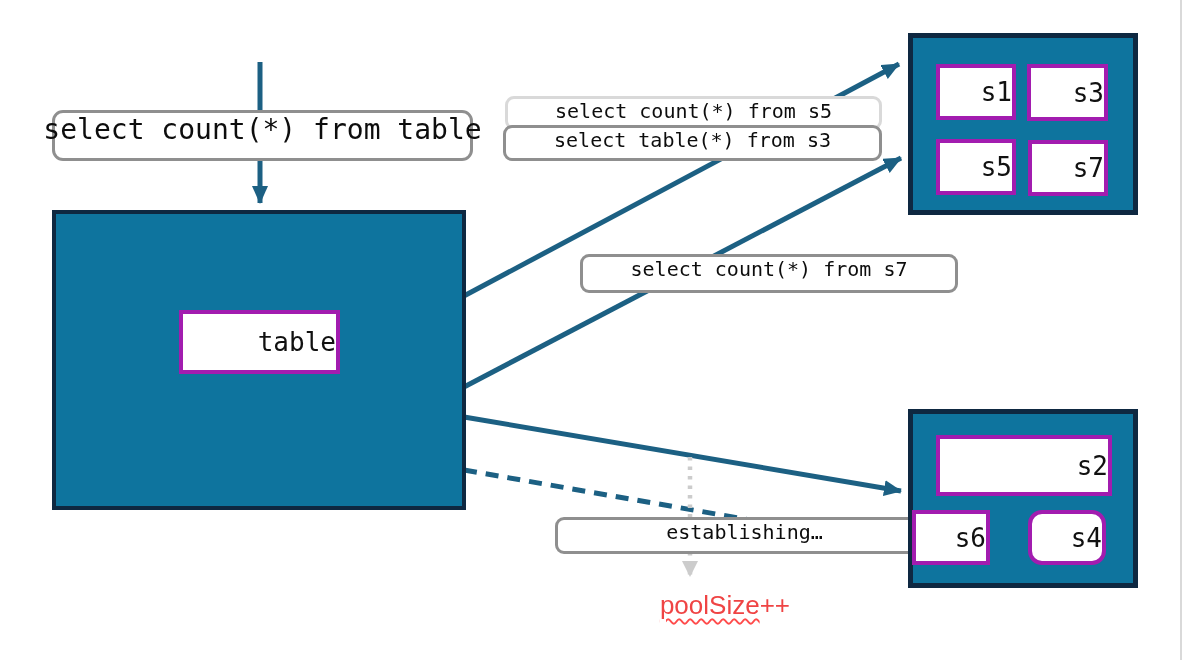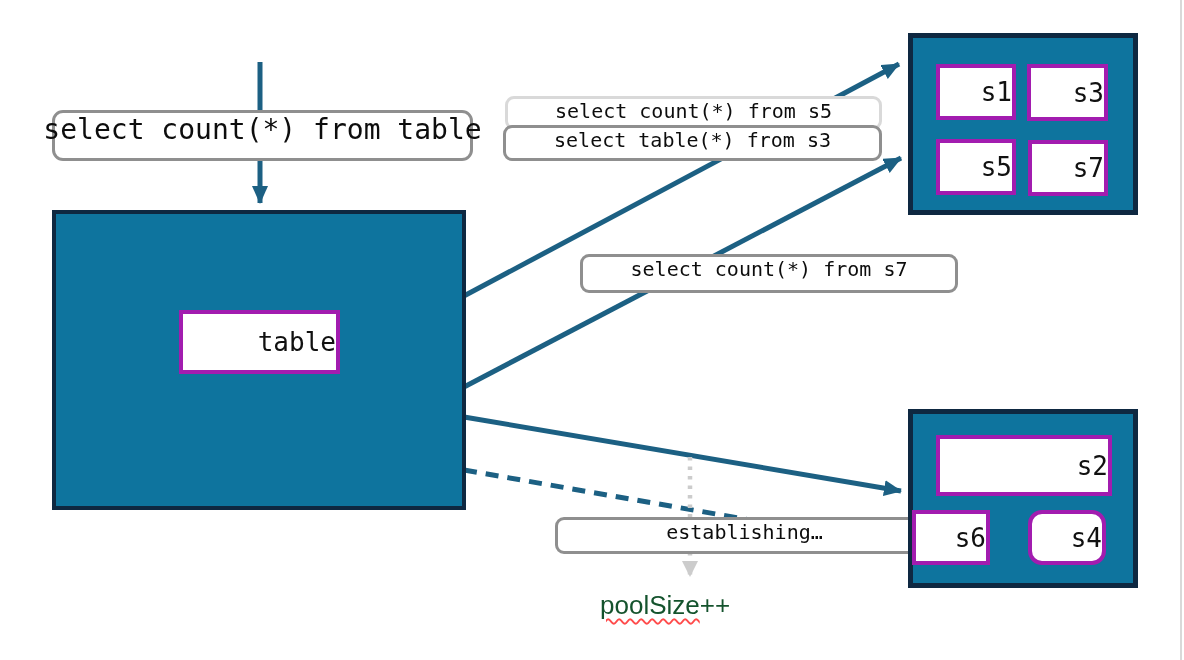--- a/index.html
+++ b/index.html
@@ -19,22 +19,22 @@
     position:absolute;z-index:2;background:#0e749e;border:4px solid #0e2841;
     box-sizing:border-box;
   }
   .shard{
     position:absolute;z-index:3;background:#ffffff;border:4px solid #a21caf;
     box-sizing:border-box;display:flex;align-items:center;justify-content:flex-end;
     font-size:26px;color:#111111;
   }
   #pool-text{
     position:absolute;z-index:2;left:600px;top:590px;width:190px;
-    text-align:left;font-family:"Liberation Sans",sans-serif;
-    font-size:26px;color:#14532d;
+    text-align:right;font-family:"Liberation Sans",sans-serif;
+    font-size:26px;color:#ef4444;
   }
   #pool-text .misspelled{
     text-decoration-line:underline;text-decoration-style:wavy;
     text-decoration-color:#ff4b4b;text-decoration-thickness:2px;
     text-underline-offset:4px;
   }
   #slide-edge{
     position:absolute;z-index:0;left:1180px;top:0;width:2px;height:660px;
     background:#d9d9d9;
   }

